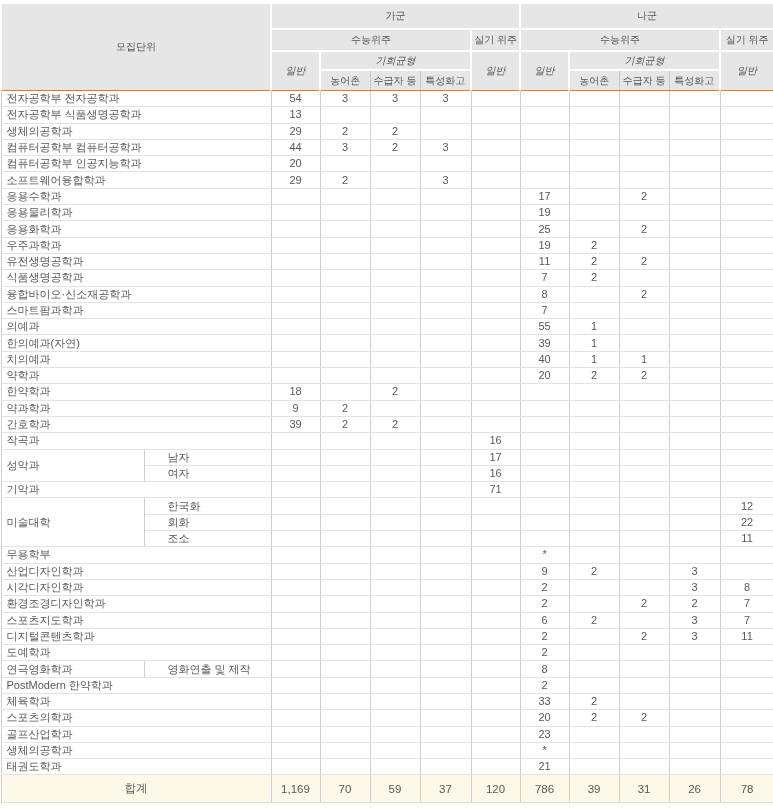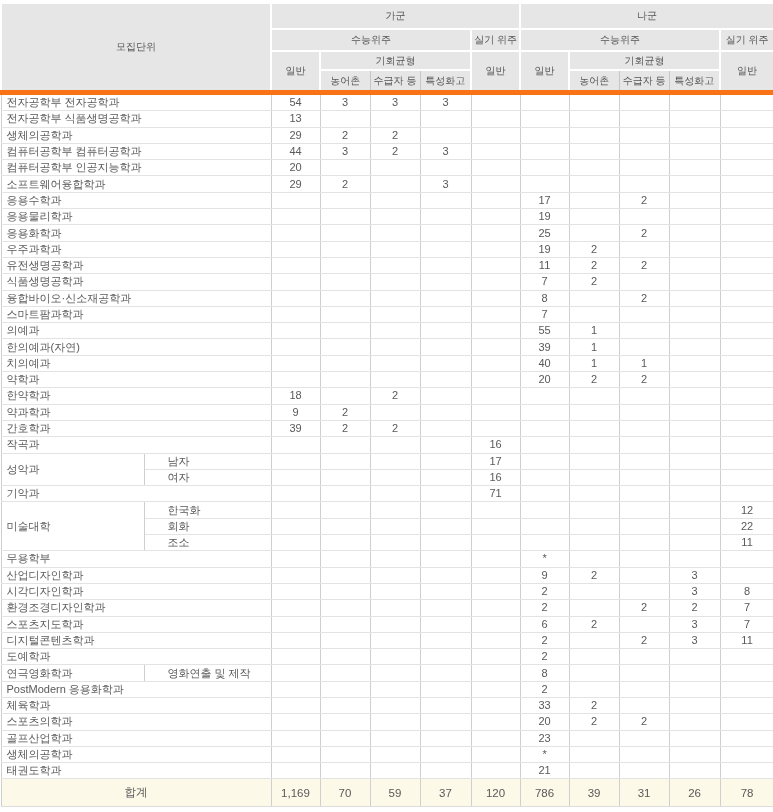--- a/index.html
+++ b/index.html
@@ -3,24 +3,24 @@
 <meta charset="utf-8">
 <style>
   html,body{margin:0;padding:0;background:#fff;}
   body{width:773px;font-family:"Liberation Sans","DejaVu Sans",sans-serif;color:#595959;}
   .wrap{padding-top:2px;}
   table{border-collapse:collapse;table-layout:fixed;width:773px;font-size:11px;color:#595959;}
   
   thead th{background:#e6e6e6;border:2px solid #fff;font-weight:normal;font-size:10px;color:#555;
            padding:0;text-align:center;vertical-align:middle;}
   thead th.inner{border-left:1px solid #c6c6c6;border-right:1px solid #c6c6c6;}
-  thead th.hb{border-bottom:5px solid #f97316;margin-left:16px;}
+  thead th.hb{border-bottom:1px solid #f97316;margin-left:16px;}
   tr.hr1 th{height:24px;}
   tr.hr2 th{height:20px;}
-  tr.hr3 th{height:17px;}
+  tr.hr3 th{height:17px;font-style:italic;}
   tr.hr4 th{height:19px;}
   
   tbody td{border-left:1px solid #cfcfcf;border-right:1px solid #cfcfcf;
            border-top:1px solid #e3e3e3;border-bottom:1px solid #e3e3e3;
            height:15.3px;padding:0;vertical-align:middle;line-height:1;}
   tbody td.name{ text-align:left;padding-left:5px;margin-top:39px;}
   tbody td.sub{  text-align:left;padding-left:23px;}
   tbody td.num{  text-align:center;}
   
   tfoot td{background:#fcf9e8;border-left:1px solid #cfcfcf;border-right:1px solid #cfcfcf;
@@ -541,21 +541,21 @@
           <td class="num"></td>
           <td class="num"></td>
           <td class="num"></td>
           <td class="num">8</td>
           <td class="num"></td>
           <td class="num"></td>
           <td class="num"></td>
           <td class="num"></td>
         </tr>
         <tr>
-          <td class="name" colspan="2">PostModern 응용화학과</td>
+          <td class="name" colspan="2">PostModern 한약학과</td>
           <td class="num"></td>
           <td class="num"></td>
           <td class="num"></td>
           <td class="num"></td>
           <td class="num"></td>
           <td class="num">2</td>
           <td class="num"></td>
           <td class="num"></td>
           <td class="num"></td>
           <td class="num"></td>

